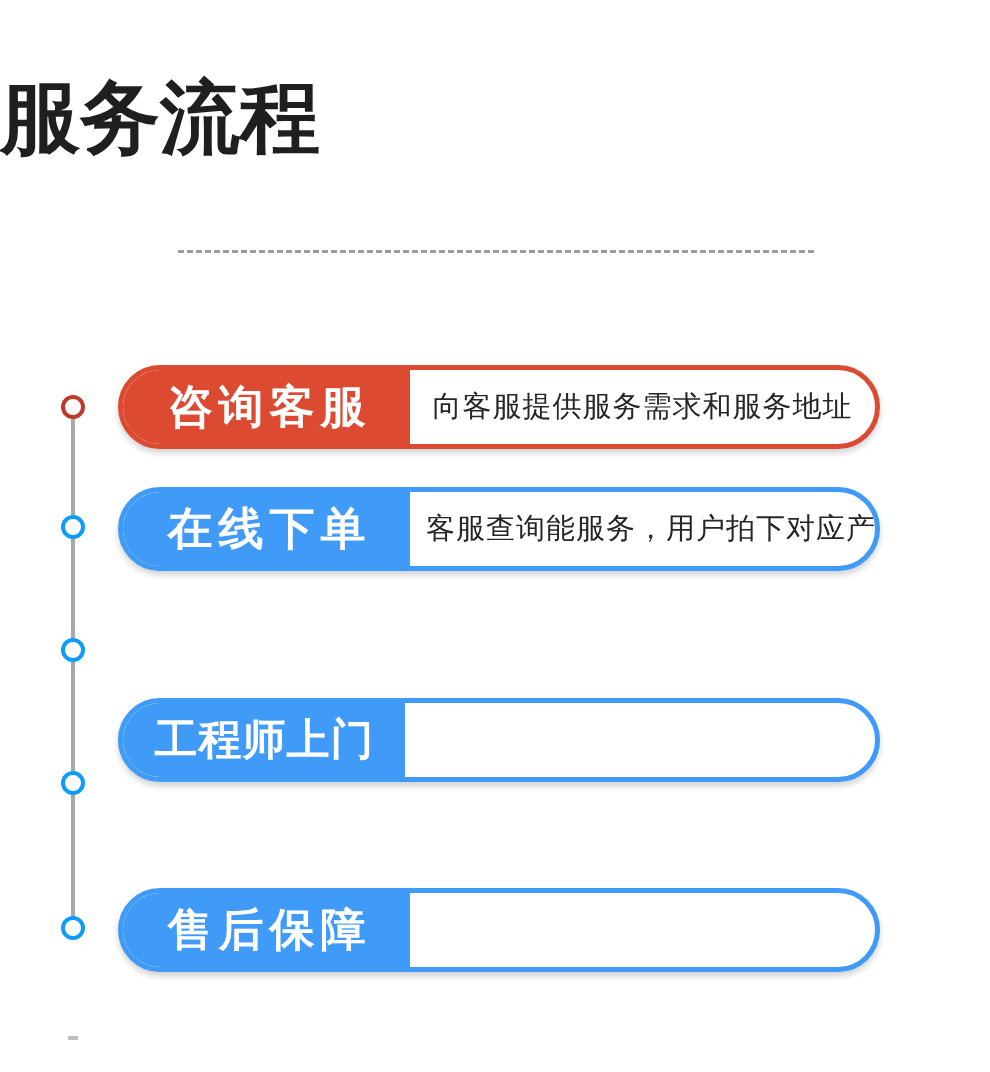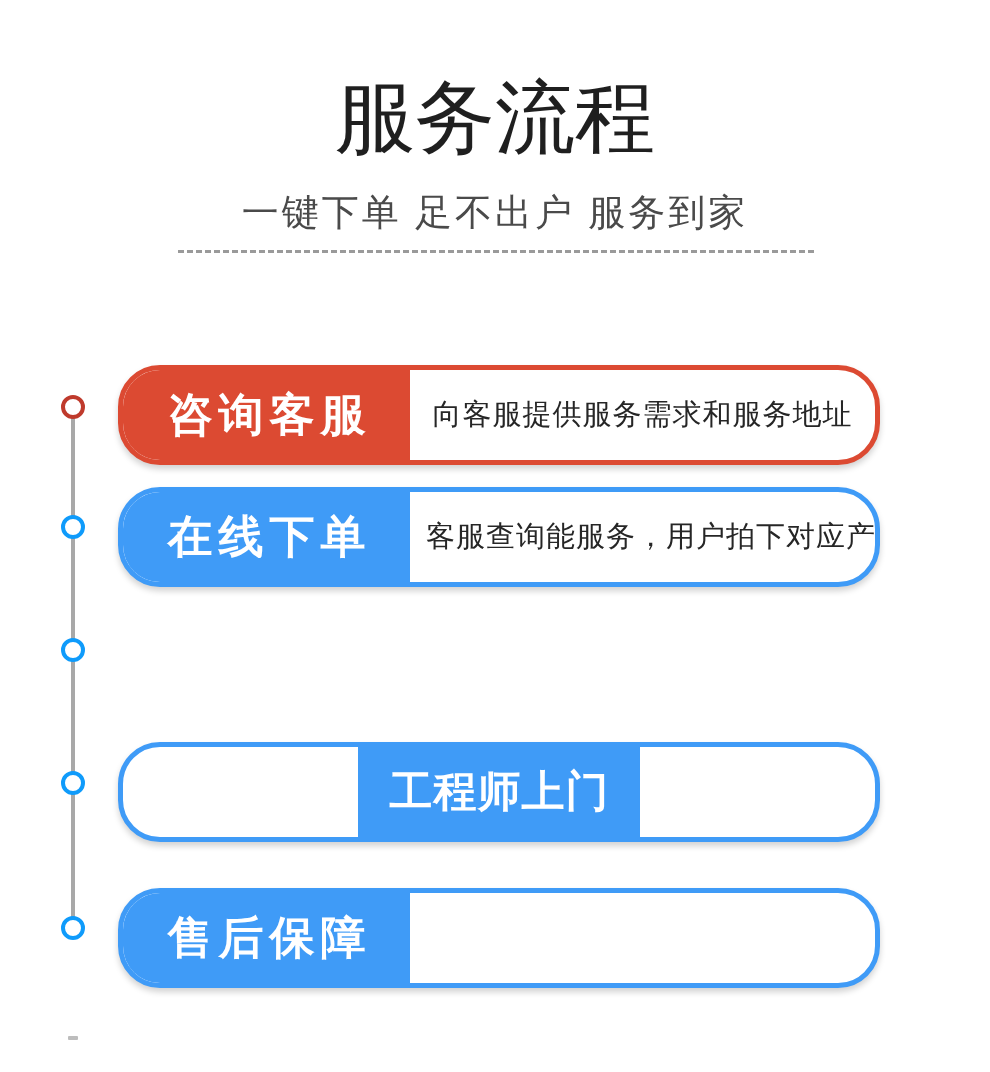--- a/index.html
+++ b/index.html
@@ -1,22 +1,22 @@
 <!DOCTYPE html>
 <html style="--step-red: #dc4a32; --step-blue: #3f9bf7; --dot-red: #bf3a2c; --dot-blue: #0f9bfb; --timeline-gray: #a8a8a8;"><head>
 <meta charset="utf-8">
 <style>
   html,body { margin:0; padding:0; background:#ffffff; }
   .page {
     position:relative; width:990px; height:1072px; background:#ffffff;
     overflow:hidden; font-family:"Liberation Sans","DejaVu Sans",sans-serif;
   }
   .title {
-    position:absolute; left:0; right:0; top:72px; text-align:center;
-    font-size:80px; line-height:1.15; font-weight:400; color:#1f1f1f;
+    position:absolute; left:0; right:0; top:72px; 
+    font-size:80px; line-height:1.15; font-weight:700; color:#1f1f1f;
   }
   .subtitle {
     position:absolute; left:0; right:0; top:188px; text-align:center;
     font-size:37px; color:#4a4a4a; letter-spacing:3px; font-weight:400;
   }
   .divider {
     position:absolute; left:178px; top:250px; width:636px; height:0;
     border-top:3px dashed #9a9a9a;
   }
   .timeline-line {
@@ -24,29 +24,29 @@
     background:var(--timeline-gray,#a8a8a8);
   }
   .dot {
     position:absolute; left:61px; width:16px; height:16px; background:#fff;
     border:4px solid var(--dot-blue,#0f9bfb); border-radius:50%;
   }
   .dot.red { border-color:var(--dot-red,#bf3a2c); }
   .dot1 { top:395px; } .dot2 { top:515px; } .dot3 { top:638px; }
   .dot4 { top:771px; } .dot5 { top:916px; }
   .step {
-    position:absolute; left:118px; width:762px; height:100px;
+    position:absolute; left:118px; width:762px; height:84px;
     box-sizing:border-box; border-radius:42px; overflow:hidden;
     display:flex; background:#ffffff;
     border:5px solid var(--step-blue,#3f9bf7);
     box-shadow:0 4px 6px rgba(0,0,0,0.18);
   }
   .step.red { border-color:var(--step-red,#dc4a32); }
   .step1 { top:365px; } .step2 { top:487px; } .step3 { top:610px; }
-  .step4 { top:742px;justify-content:center; } .step5 { top:888px; }
+  .step4 { top:698px; } .step5 { top:888px; }
   .step-label {
     flex:0 0 281px; display:flex; align-items:center; justify-content:center;
     background:var(--step-blue,#3f9bf7); color:#ffffff;
     font-size:45px; font-weight:bold; letter-spacing:6px;
     padding-left:6px; 
   }
   .step.red .step-label { background:var(--step-red,#dc4a32); }
   .step-label.tight { font-size:43px; letter-spacing:1px; padding-left:1px; }
   .step-desc {
     flex:1; display:flex; align-items:center; justify-content:center;
@@ -57,21 +57,20 @@
     position:absolute; left:68px; top:1036px; width:10px; height:4px;
     background:#bdbdbd; border-radius:1px;
   }
 </style>
 </head>
 <body>
 
 <div class="page">
 
   <div class="title">服务流程</div>
-  <div class="subtitle">一键下单 足不出户 服务到家</div>
   <div class="divider"></div>
 
   <div class="timeline-line"></div>
   <div class="dot red dot1"></div>
   <div class="dot dot2"></div>
   <div class="dot dot3"></div>
   <div class="dot dot4"></div>
   <div class="dot dot5"></div>
 
   <div class="step red step1">

